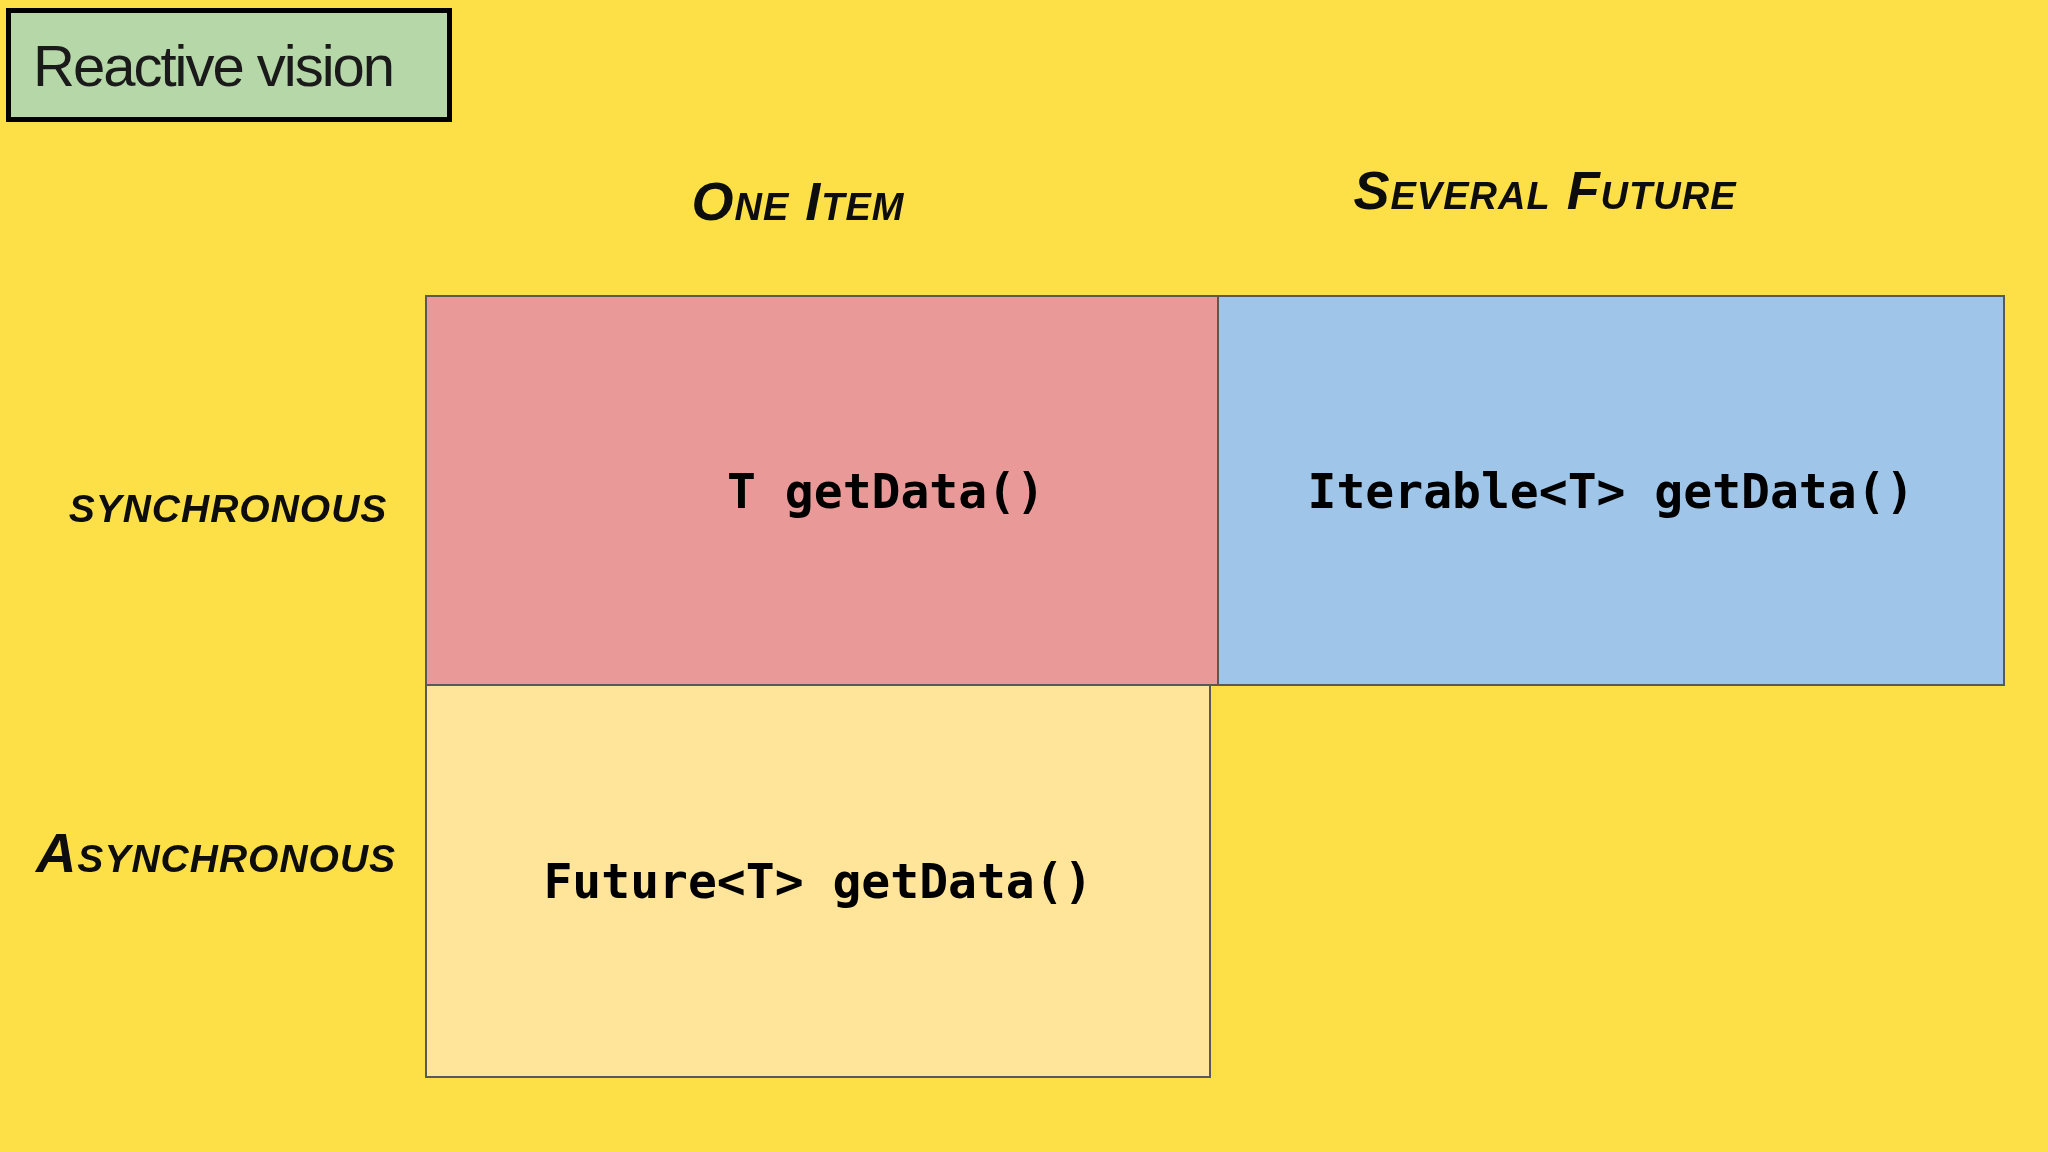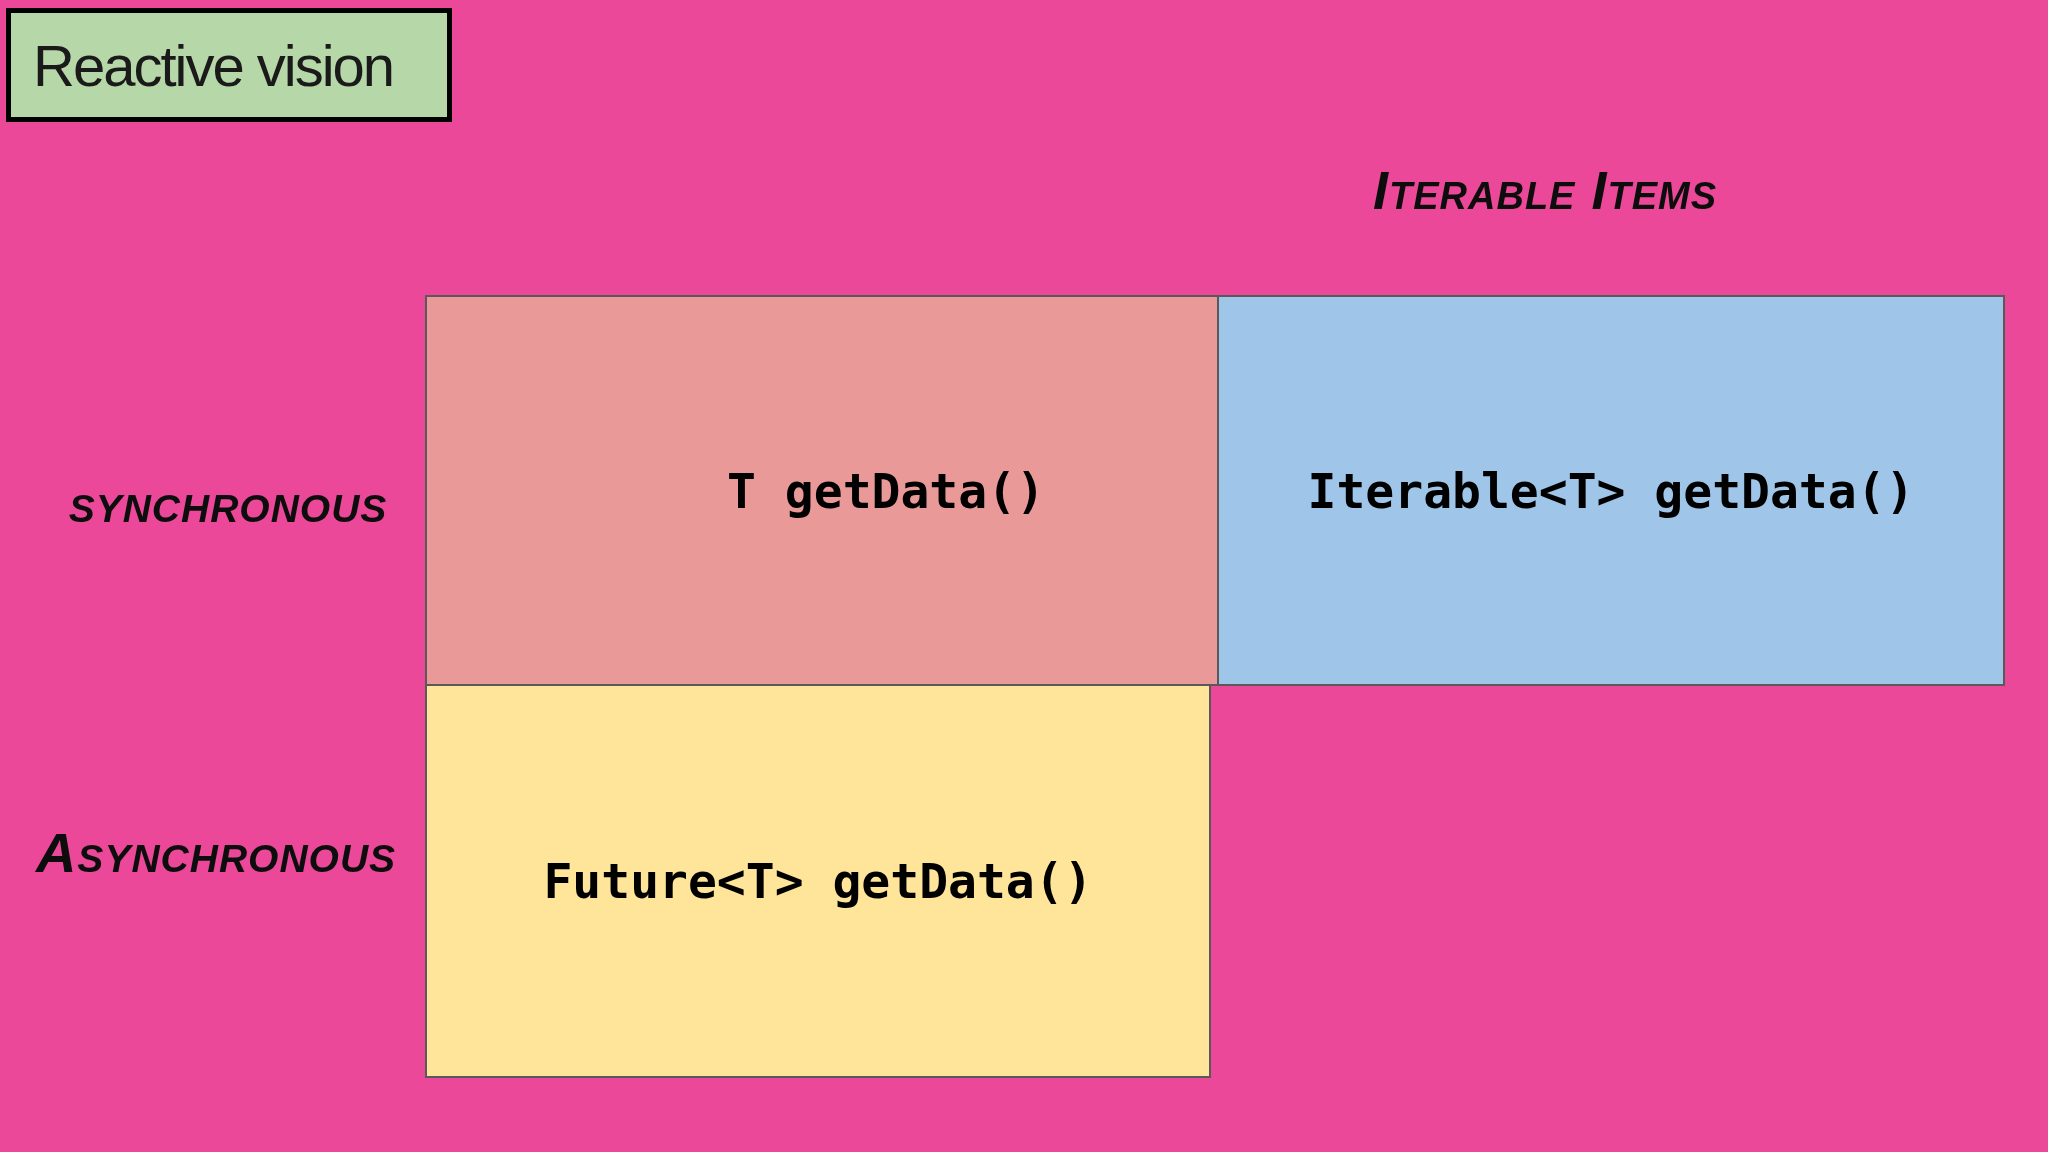--- a/index.html
+++ b/index.html
@@ -4,21 +4,21 @@
 <style>
   html, body {
     margin: 0;
     padding: 0;
     background: #ffffff;
   }
   .slide {
     position: relative;
     width: 2048px;
     height: 1152px;
-    background: #ec4899;
+    background: #fde047;
     overflow: hidden;
     font-family: "Liberation Sans", sans-serif;
   }
 
   
   .title-box {
     position: absolute;
     left: 6px;
     top: 8px;
     width: 446px;
@@ -78,22 +78,23 @@
 </style>
 </head>
 <body>
 
 <div class="slide">
 
   <div class="title-box" style="background-color: rgb(182, 215, 168);">
     <span class="title-text">Reactive vision</span>
   </div>
 
+  <div class="marker col-header col-header-1">One Item</div>
 
-  <div class="marker col-header col-header-2">Iterable Items</div>
+  <div class="marker col-header col-header-2">Several Future</div>
 
   <div class="marker row-header row-header-1">synchronous</div>
 
   <div class="marker row-header row-header-2">Asynchronous</div>
 
   <div class="cell cell-sync-one" style="background-color: rgb(234, 153, 153);">
     <span class="code">T getData()</span>
   </div>
 
   <div class="cell cell-sync-many" style="background-color: rgb(159, 197, 232); margin-left: 8px;">

